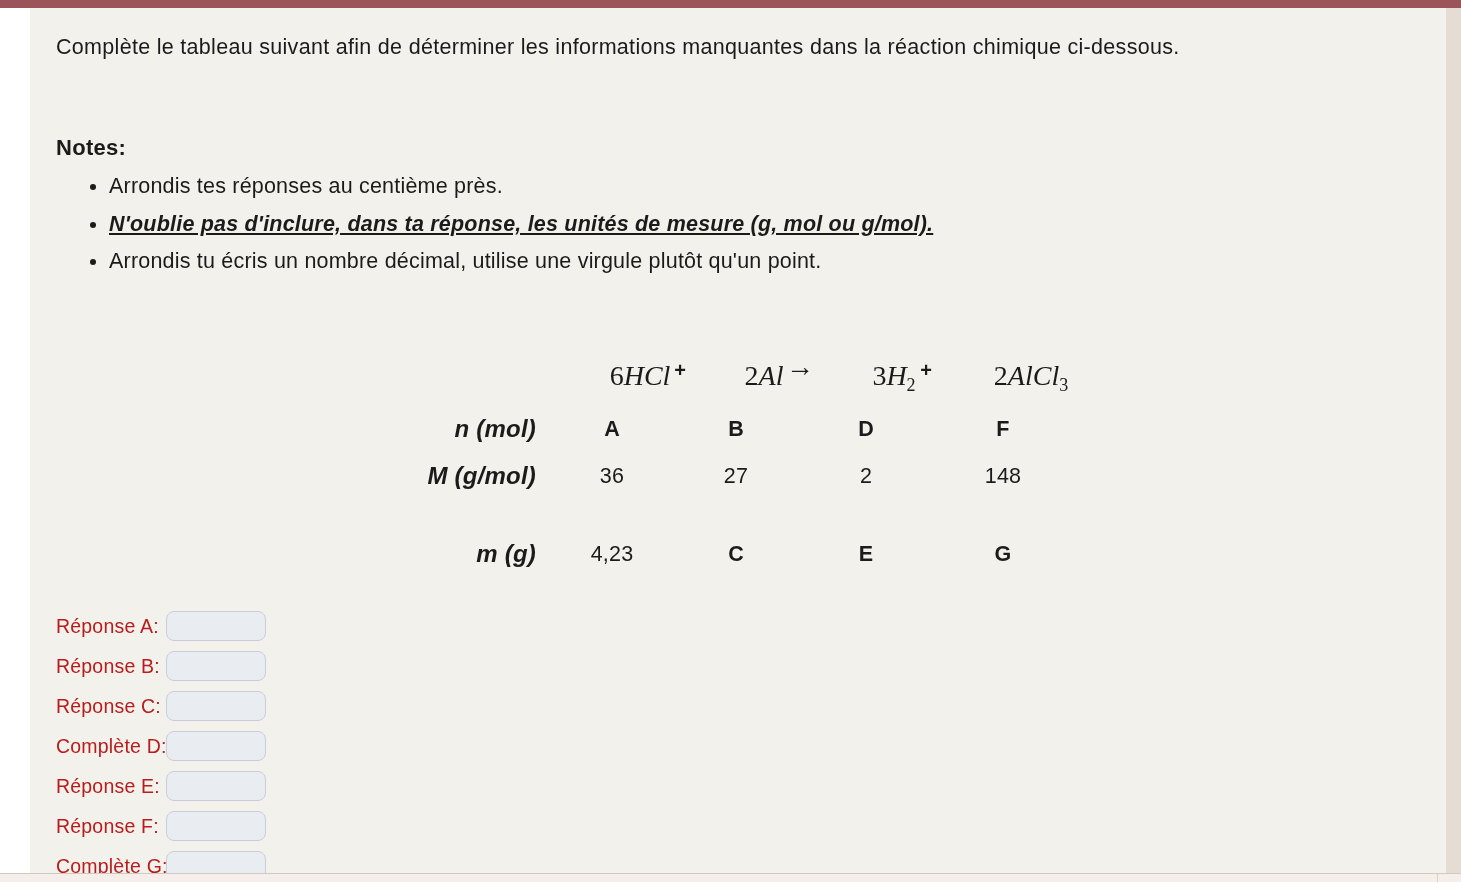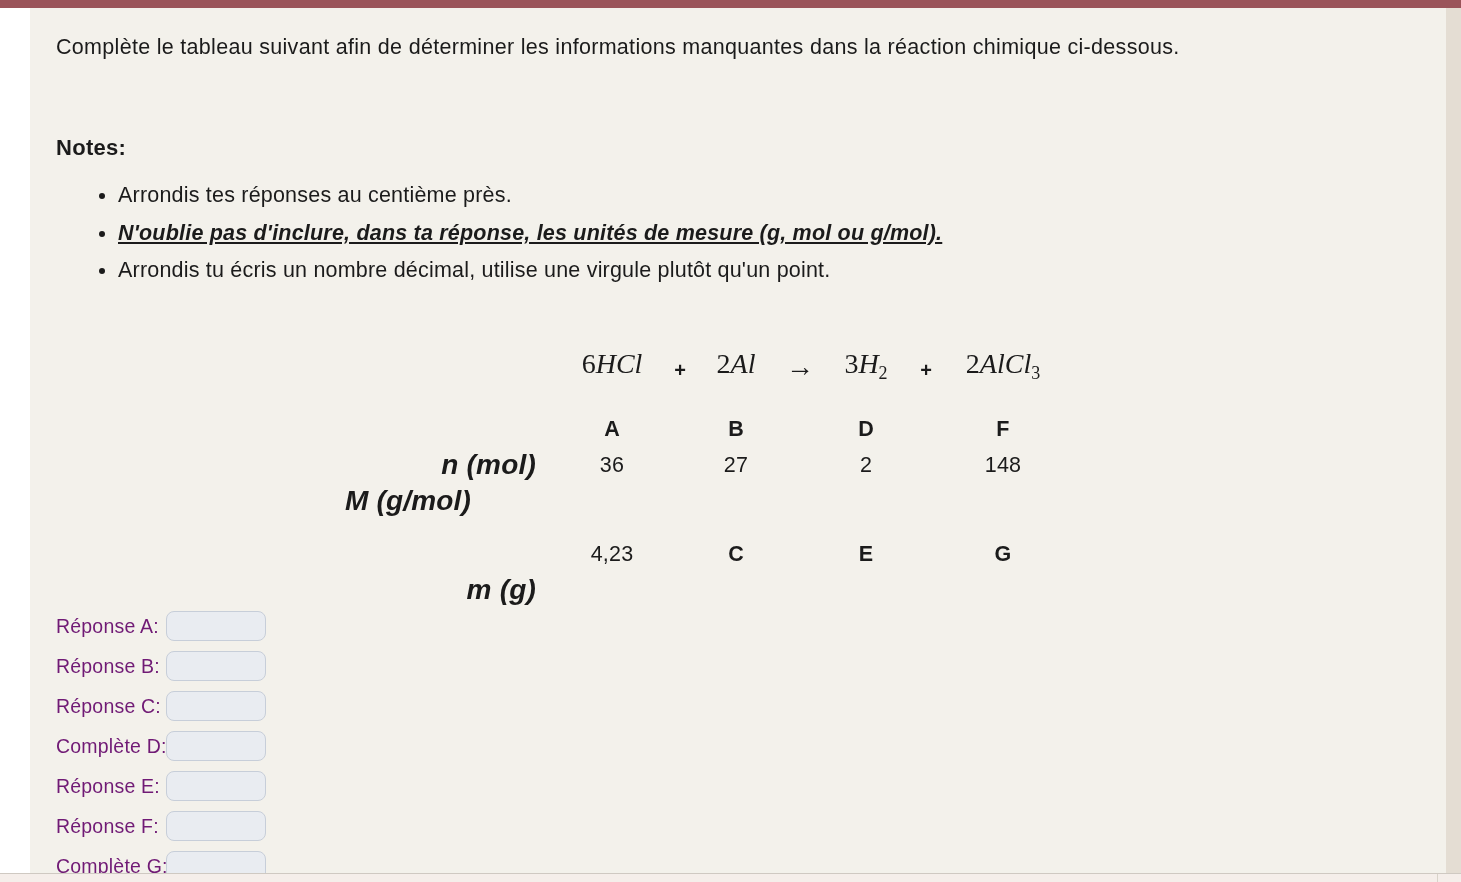--- a/index.html
+++ b/index.html
@@ -49,33 +49,34 @@
     font-size: 21.5px; line-height: 38px; letter-spacing: 0.3px;
     z-index: 1;
   }
   .notes-title {
     position: absolute; left: 56px; top: 133px;
     font-size: 22px; font-weight: 700; line-height: 30px; letter-spacing: 0.3px;
     z-index: 1;
   }
   .notes {
     position: absolute; left: 56px; top: 164px; width: 1300px;
-    margin: 13px; padding-left: 49px;
+    margin: 4px; padding-left: 49px;
     font-size: 21.5px; letter-spacing: 0.2px;
     z-index: 1;
   }
   .notes li { line-height: 37.5px; }
   .notes li.bi { font-weight: 700; font-style: italic; text-decoration: underline; }
   
   .eq-term {
-    position: absolute; top: 344px; height: 40px; line-height: 40px;
+    position: absolute; top: 356px; height: 40px; line-height: 40px;
     transform: translateX(-50%);
     font-family: "Liberation Serif", serif;
     font-size: 28px; white-space: nowrap;
     z-index: 1;
+    margin-left: 28px;
   }
   .eq-term .coef { font-style: normal; }
   .eq-term .frm { font-style: italic; }
   .eq-term .sub { font-size: 18px; vertical-align: -6px; font-style: normal; }
   .eq-plus {
     position: absolute; top: 350px; height: 40px; line-height: 40px;
     transform: translateX(-50%);
     font-family: "Liberation Sans", sans-serif;
     font-size: 20px; font-weight: 700;
     z-index: 1;
@@ -84,37 +85,36 @@
     position: absolute; top: 347px; height: 40px; line-height: 40px;
     transform: translateX(-50%);
     font-family: "Liberation Serif", serif;
     font-size: 28px;
     z-index: 1;
   }
   
   .row-label {
     position: absolute; left: 280px; width: 256px; height: 28px; line-height: 28px;
     text-align: right;
-    font-size: 28px; font-weight: 700; font-style: italic; letter-spacing: 0.2px;
+    font-size: 24px; font-weight: 700; font-style: italic; letter-spacing: 0.2px;
     z-index: 1;
-    margin-top: 36px;
   }
   .cell {
     position: absolute; width: 140px; height: 28px; line-height: 28px;
     text-align: center; font-size: 21.5px; letter-spacing: 0.2px;
     z-index: 1;
   }
   .cell.b { font-weight: 700; }
-  .r0 { top: 415px; } .r1 { top: 451px; text-align: center; } .r2 { top: 540px; }
+  .r0 { top: 415px; } .r1 { top: 462px; } .r2 { top: 540px; }
   .c0 { left: 542px; } .c1 { left: 666px; } .c2 { left: 796px; } .c3 { left: 933px; }
   
   .answer-row { position: absolute; left: 0; width: 400px; height: 32px; z-index: 1; }
   .answer-row .lbl {
     position: absolute; left: 56px; top: 0; height: 30px; line-height: 30px;
-    font-size: 19.5px; color: #701a75; letter-spacing: 0.2px;
+    font-size: 19.5px; color: #b91c1c; letter-spacing: 0.2px;
     white-space: nowrap;
   }
   .answer-row input {
     position: absolute; left: 166px; top: 0;
     width: 100px; height: 30px;
     background: var(--input-bg);
     border: 1px solid var(--input-border);
     border-radius: 8px;
     font-family: "Liberation Sans", sans-serif;
     font-size: 17px; padding: 0 8px;

